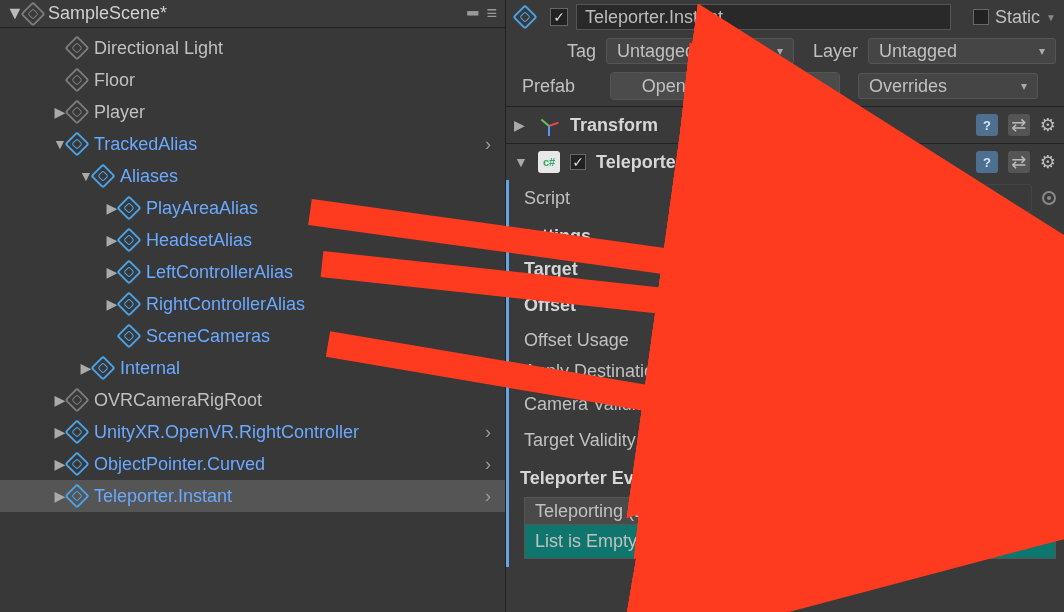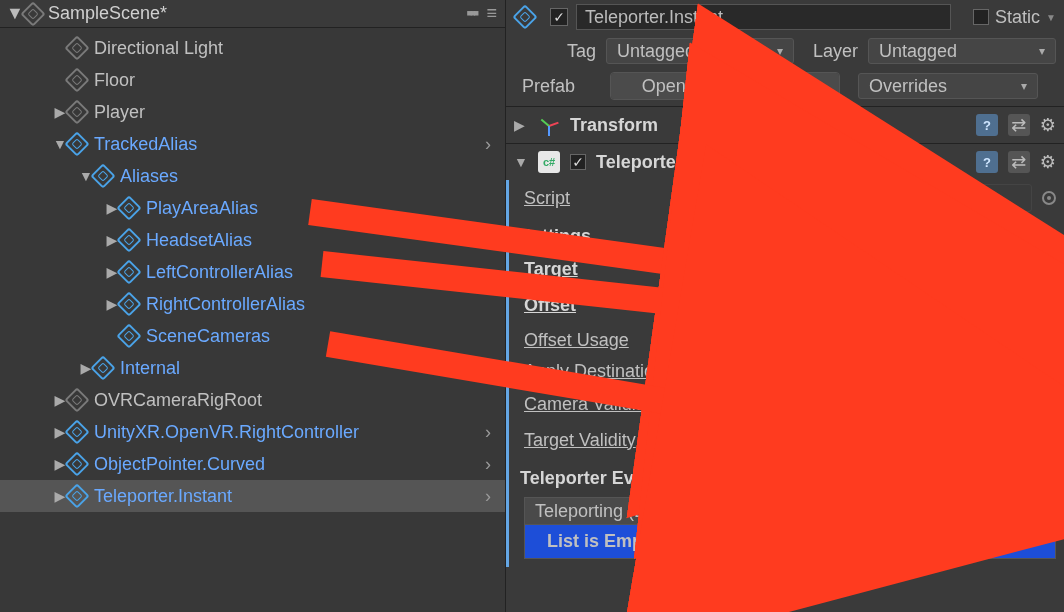--- a/index.html
+++ b/index.html
@@ -53,29 +53,29 @@
   .gear { font-size:18px; color:#bbb;}
   .axes { width:22px; height:22px; position:relative;}
   .axes span{position:absolute;left:50%;top:50%;width:10px;height:2px;transform-origin:left center;}
   .ax-r{background:#e45; transform:rotate(-20deg);}
   .ax-g{background:#5c5; transform:rotate(-140deg);}
   .ax-b{background:#59f; transform:rotate(90deg);}
 
   .comp-body { padding:4px 8px 8px 18px; display:flex; flex-direction:column; gap:8px;}
   .prop-row { display:flex; align-items:center; gap:10px; }
   .prop-row.bold .plabel{ font-weight:bold; color:#d6d6d6;}
-  .plabel { min-width:195px; color:#c0c0c0;text-decoration:underline;}
+  .plabel { min-width:195px; color:#c0c0c0;}
   .obj-field { flex:1; height:28px; background:#2f2f2f; border:1px solid #555; border-radius:3px; display:flex; align-items:center; gap:8px; padding:0 8px; color:#c0c0c0; overflow:hidden;}
   .cube.tiny{ width:14px; height:14px; border-width:1.5px; margin-right:0;}
   .cube.tiny::after{ inset:2px; border-width:1px;}
   .target-dot { width:14px; height:14px; border:2px solid #888; border-radius:50%; position:relative;}
   .target-dot::after{content:""; position:absolute; inset:3px; background:#888; border-radius:50%;}
   .section-label{ font-weight:bold; color:#d6d6d6; margin-top:6px; margin-left:-4px;}
   .table-head { background:#4a4a4a; border:1px solid #555; height:28px; display:flex; align-items:center; padding:0 10px;}
-  .table-body { background:#1d4ed8; border:1px solid #555; border-top:none; height:34px; display:flex; align-items:center; padding:0 22px;font-weight:bold;}
+  .table-body { background:#0f766e; border:1px solid #555; border-top:none; height:34px; display:flex; align-items:center; padding:0 10px;}
   .blue-bar { position:absolute; left:0; top:0; bottom:0; width:3px; background:#64a6e4;}
   .comp-body-wrap{position:relative;}
   .cs-icon { width:22px; height:22px; background:#e8e8e8; border-radius:3px; display:flex; align-items:center; justify-content:center; color:#3a6; font-size:11px; font-weight:bold;}
 
   
   .arrow-svg{position:absolute; left:0; top:0; pointer-events:none;}
 </style>
 </head>
 <body>
 

